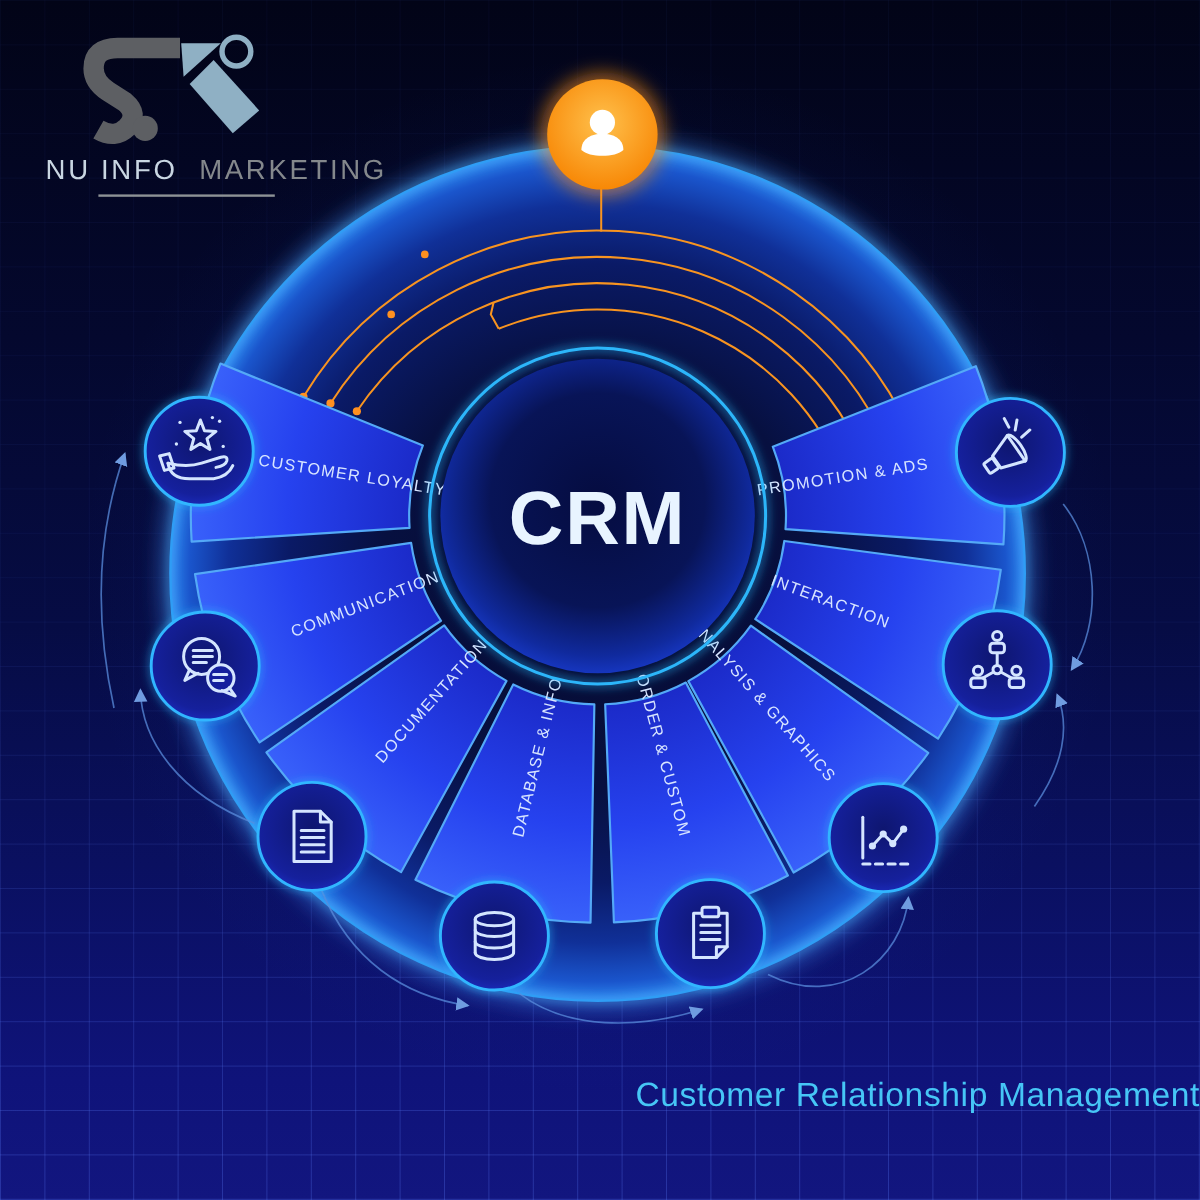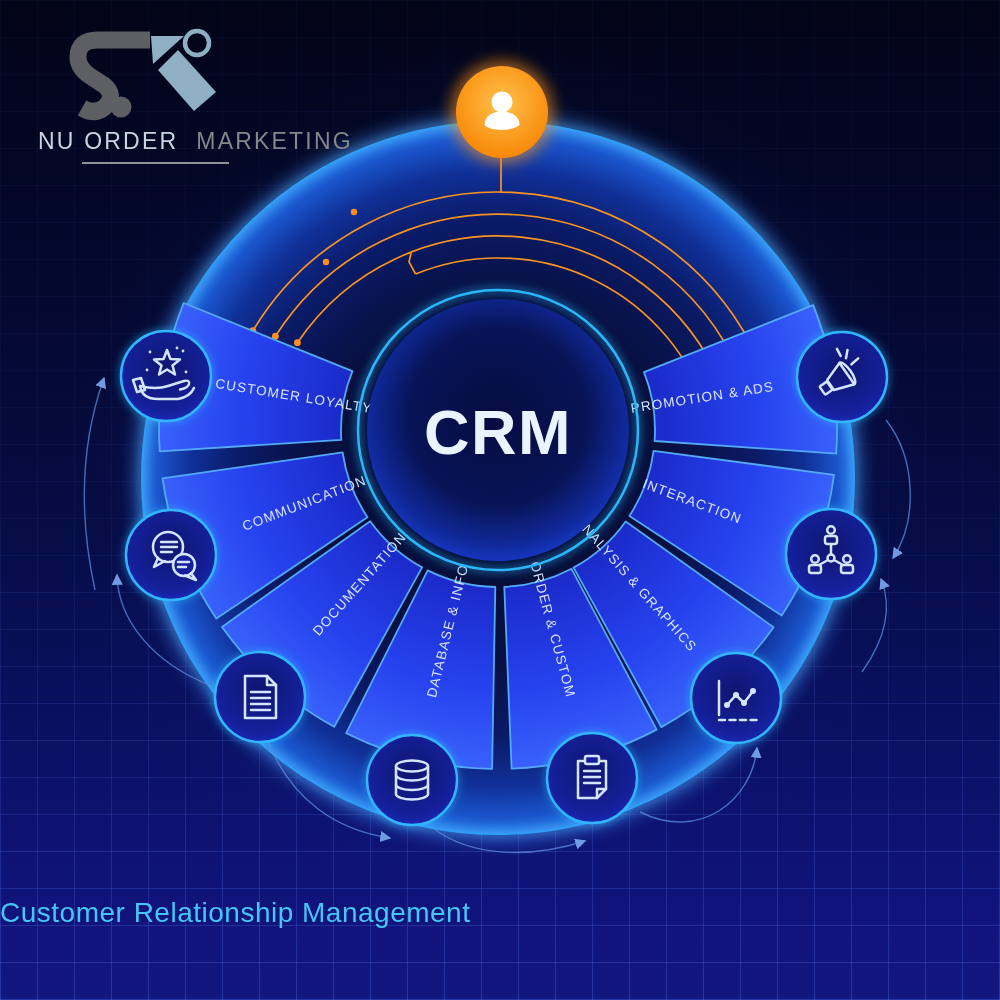--- a/index.html
+++ b/index.html
@@ -17,21 +17,21 @@
       mask-image:linear-gradient(180deg,rgba(0,0,0,.15) 0%,rgba(0,0,0,.18) 50%,rgba(0,0,0,.55) 76%,rgba(0,0,0,.95) 100%);}
   svg{position:absolute;left:0;top:0;}
   .seg-label{fill:#d8e5ff;font-size:13.5px;letter-spacing:1.2px;font-weight:500;
              font-family:"Liberation Sans",sans-serif;}
   .crm-title{fill:#e8f4ff;font-size:63px;font-weight:600;letter-spacing:1.5px;}
   .icon-stroke{stroke:#d4e5ff;stroke-width:2.5;fill:none;stroke-linecap:round;stroke-linejoin:round;}
   .logo-text{position:absolute;left:38px;top:128px;font-size:23px;letter-spacing:2.2px;white-space:nowrap;}
   .logo-primary{color:#c9d6e2;}
   .logo-secondary{color:#84888c;margin-left:18px;}
   .logo-underline{position:absolute;left:82px;top:162px;width:147px;height:2px;background:#8d9296;}
-  .caption{position:absolute;left:0;right:0;top:897px;text-align:left;
+  .caption{position:absolute;left:0;right:0;top:897px;text-align:right;
            color:#46c6f6;font-size:28px;letter-spacing:.5px;}
 </style>
 </head>
 <body>
 
 <div class="stage">
   <div class="bg"></div>
   <div class="grid"></div>
 
   <svg id="scene" width="1000" height="1000" viewBox="0 0 1000 1000">
@@ -260,18 +260,18 @@
       <path d="M 150,40 L 98,40 Q 78,40 78,57 Q 78,68 90,76 L 104,85 Q 116,95 106,106 Q 96,116 82,108" fill="none" stroke="#5d5f63" stroke-width="17"></path>
       <circle cx="121" cy="107" r="10.5" fill="#5d5f63"></circle>
     </g>
     <g fill="#8fb0c4">
       <path d="M 151,36 L 184,36 L 153,64 Z"></path>
       <path d="M 158,70 L 178,50 L 216,92 L 194,111 Z"></path>
       <circle cx="197" cy="43" r="12" fill="none" stroke="#8fb0c4" stroke-width="4.5"></circle>
     </g>
   </svg>
   <div class="logo-text">
-    <span class="logo-primary">NU ORDER</span><span class="logo-secondary">MARKETING</span>
+    <span class="logo-primary">NU INFO</span><span class="logo-secondary">MARKETING</span>
   </div>
   <div class="logo-underline"></div>
 
   <div class="caption">Customer Relationship Management</div>
 </div>
 
 </body></html>

